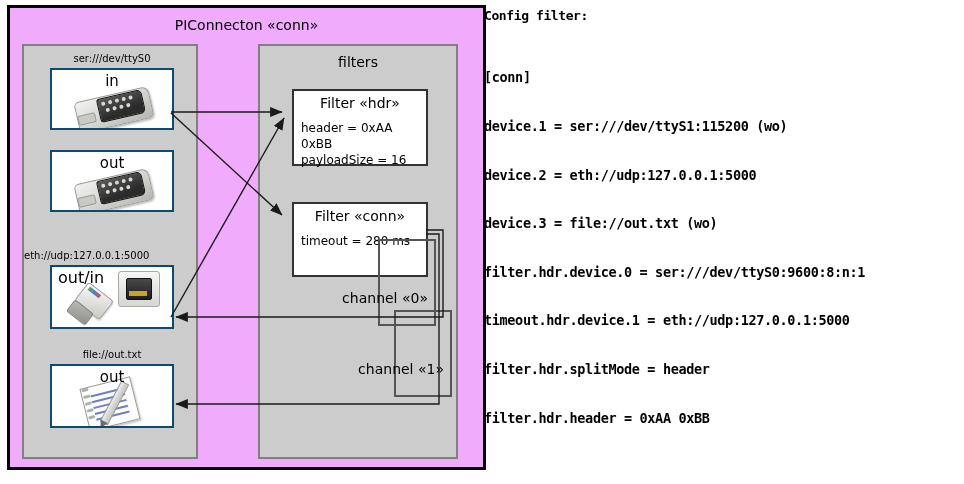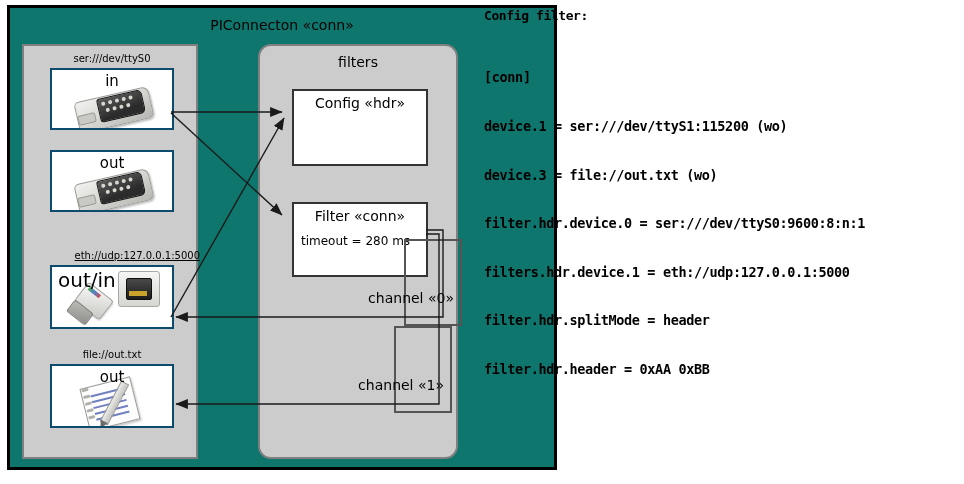--- a/index.html
+++ b/index.html
@@ -13,23 +13,23 @@
     position: relative;
     overflow: hidden;
     font-family: "DejaVu Sans", sans-serif;
   }
 
   
   #diagram-frame {
     position: absolute;
     left: 7px;
     top: 5px;
-    width: 550px;
+    width: 479px;
     height: 465px;
-    background: #0f766e;
+    background: #f0abfc;
     border: 3px solid #000000;
     box-sizing: border-box;
   }
   #diagram-title {
     position: absolute;
     left: 0;
     top: 9px;
     width: 100%;
     text-align: center;
     font-size: 14px;
@@ -47,21 +47,20 @@
     left: 12px;
     top: 36px;
     width: 176px;
     height: 415px;
   }
   #filters-panel {
     left: 248px;
     top: 36px;
     width: 200px;
     height: 415px;
-    border-radius: 13px;
   }
   #filters-title {
     position: absolute;
     left: 0;
     top: 8px;
     width: 100%;
     text-align: center;
     font-size: 14px;
     color: #000;
   }
@@ -70,21 +69,21 @@
   .device-group { position: absolute; left: 12px; width: 152px; }
   .device-label {
     font-size: 10px;
     color: #000;
     text-align: center;
     display: block;
     height: 18px;
     line-height: 18px;
     white-space: nowrap;
   }
-  .device-label.wide { text-align: right; margin-left: -12px; width: 176px; text-decoration: underline; }
+  .device-label.wide { text-align: left; margin-left: -12px; width: 176px; }
   .device-box {
     position: relative;
     width: 124px;
     margin: 0 auto;
     background: #ffffff;
     border: 2px solid #0c4a6e;
     box-sizing: border-box;
     overflow: hidden;
   }
   .device-box.h62 { height: 62px; }
@@ -96,21 +95,21 @@
     width: 100%;
     text-align: center;
     font-size: 15px;
     color: #000;
     z-index: 3;
   }
   .dev-text.left {
     text-align: left;
     left: 6px;
     width: auto;
-    font-size: 20px;
+    font-size: 16px;
     top: 1px;
   }
 
   
   .icon-serial {
     position: absolute;
     left: 24px;
     top: 18px;
     width: 78px;
     height: 40px;
@@ -292,22 +291,22 @@
     color: #000;
   }
 
   
   .channel-box {
     position: absolute;
     border: 2px solid #555555;
     box-sizing: border-box;
     background: transparent;
   }
-  #channel-0 { left: 144px; top: 193px; width: 58px; height: 87px; }
-  #channel-1 { left: 134px; top: 280px; width: 58px; height: 87px; padding-left: 24px; }
+  #channel-0 { left: 118px; top: 193px; width: 58px; height: 87px; }
+  #channel-1 { left: 134px; top: 264px; width: 58px; height: 87px; padding-left: 24px; }
   .channel-label {
     position: absolute;
     right: 6px;
     bottom: 18px;
     font-size: 14px;
     white-space: nowrap;
     color: #000;
     text-align: right;
   }
 
@@ -439,21 +438,25 @@
           <span class="pen"></span>
         </span>
       </div>
     </div>
   </div>
 
   <div class="panel" id="filters-panel">
     <div id="filters-title">filters</div>
 
     <div class="filter-box" id="filter-hdr">
-      <span class="filter-title">Config «hdr»</span>
+      <span class="filter-title">Filter «hdr»</span>
+      <div class="filter-props">
+        <div>header = 0xAA 0xBB</div>
+        <div>payloadSize = 16</div>
+      </div>
     </div>
 
     <div class="filter-box" id="filter-time">
       <span class="filter-title">Filter «conn»</span>
       <div class="filter-props">
         <div>timeout = 280 ms</div>
       </div>
     </div>
 
     <div class="channel-box" id="channel-0">
@@ -481,23 +484,24 @@
 
     <path d="M 416 226 L 429 226 L 429 396 L 166 396" stroke="#1a1a1a" stroke-width="1.4" fill="none" marker-end="url(#arrowhead)"></path>
   </svg>
 </div>
 
 <div id="config-section">
   <div id="config-heading">Config filter:</div>
   <div id="config-lines">
     <div>[conn]</div>
     <div>device.1 = ser:///dev/ttyS1:115200 (wo)</div>
+    <div>device.2 = eth://udp:127.0.0.1:5000</div>
     <div>device.3 = file://out.txt (wo)</div>
     <div>filter.hdr.device.0 = ser:///dev/ttyS0:9600:8:n:1</div>
-    <div>filters.hdr.device.1 = eth://udp:127.0.0.1:5000</div>
+    <div>timeout.hdr.device.1 = eth://udp:127.0.0.1:5000</div>
     <div>filter.hdr.splitMode = header</div>
     <div>filter.hdr.header = 0xAA 0xBB</div>
     
     
     
     
     
     
     
     

